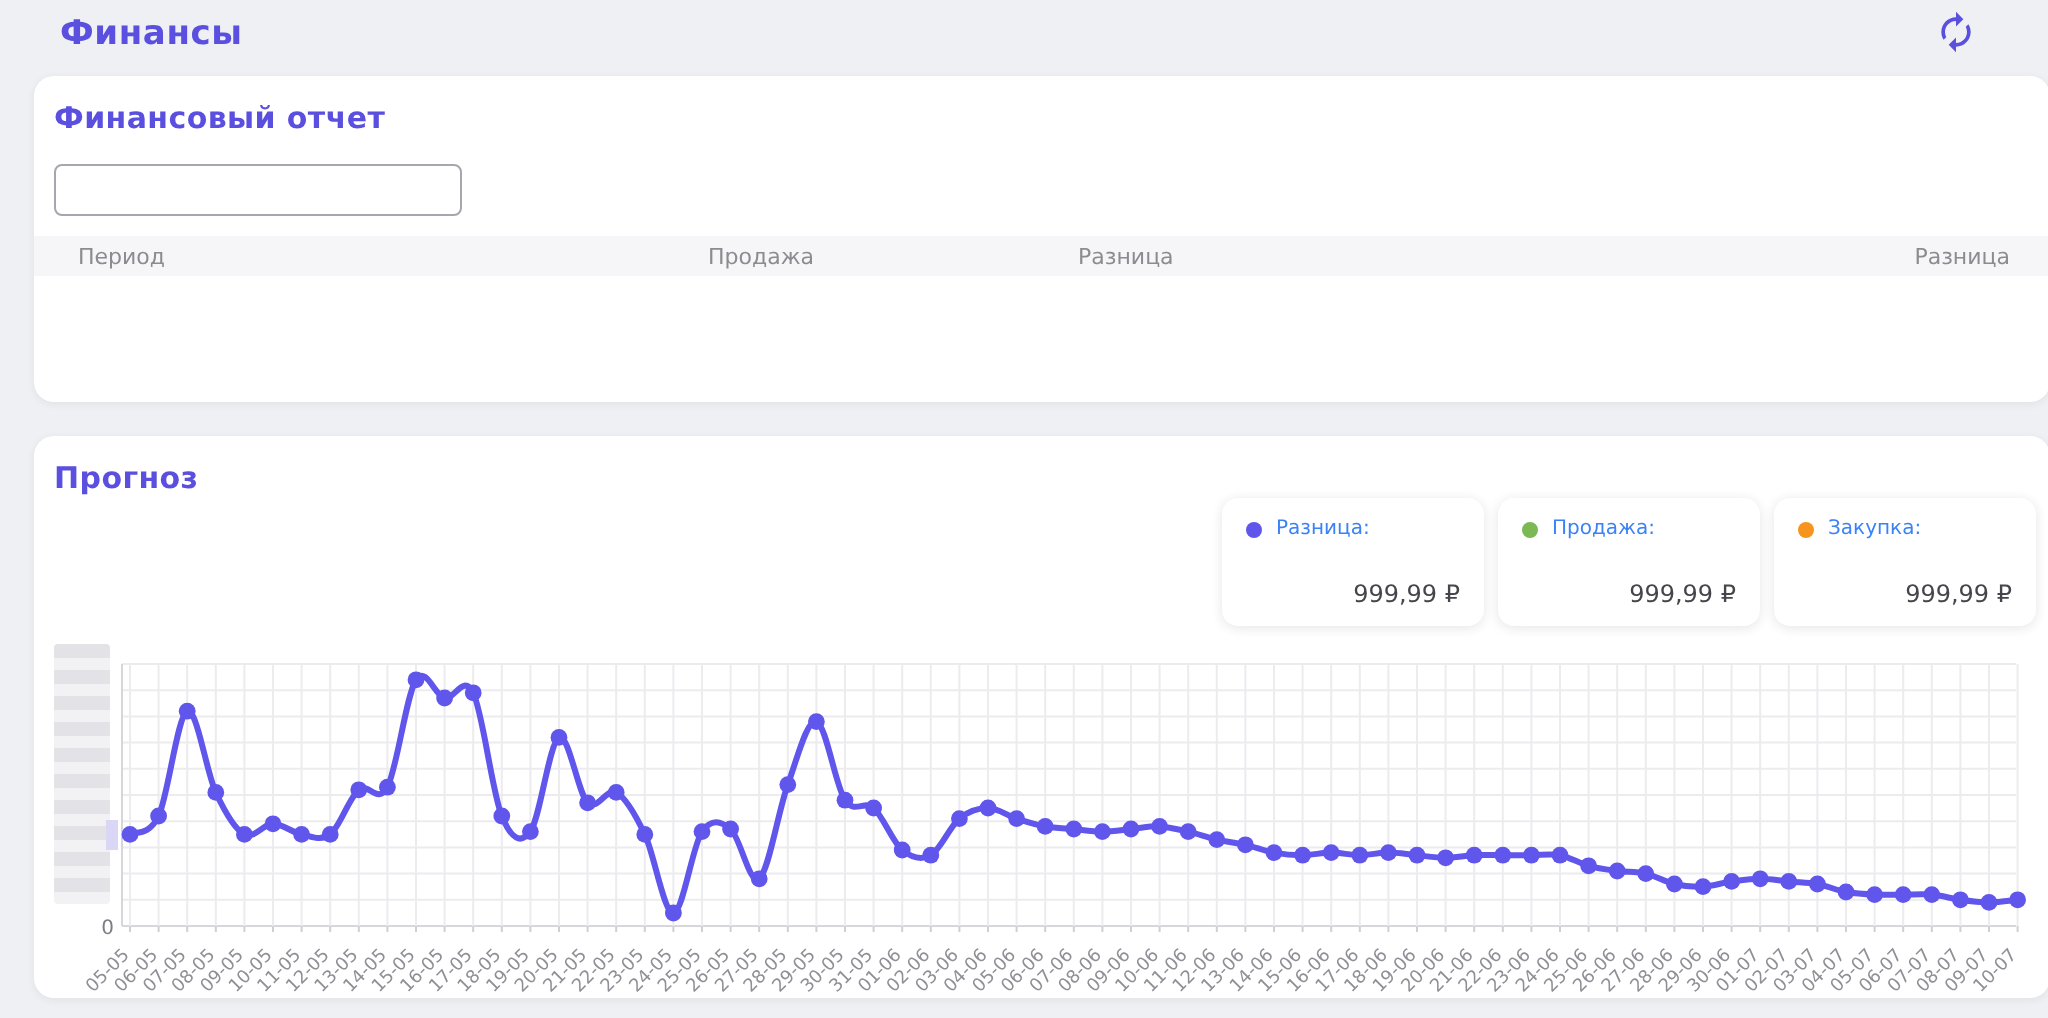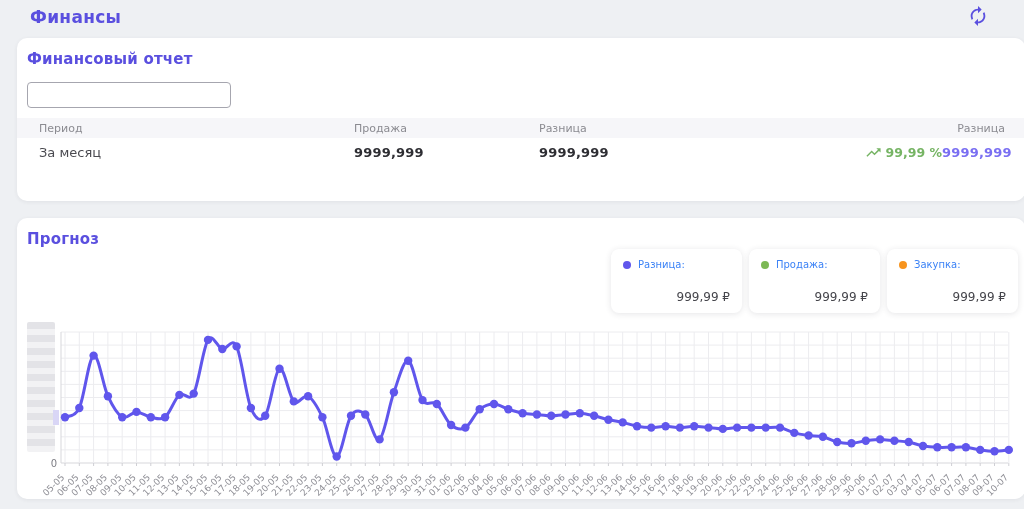--- a/index.html
+++ b/index.html
@@ -90,29 +90,20 @@
       <thead>
         <tr>
           <th class="c1pad">Период</th>
           <th>Продажа</th>
           <th>Разница</th>
           <th class="right"></th>
           <th class="right pr">Разница</th>
         </tr>
       </thead>
       <tbody>
-        <tr>
-          <td class="c1pad">За месяц</td>
-          <td class="num">9999,999</td>
-          <td class="num">9999,999</td>
-          <td class="right trend"><span><svg width="17" height="13" viewBox="0 0 24 18">
-                  <path fill="#76b464" d="M16 3l2.29 2.29-4.88 4.88-4-4L2 13.59 3.41 15l6-6 4 4 6.3-6.29L22 9V3z"></path>
-                </svg></span><span>99,99 %</span></td>
-          <td class="right pr diff">9999,999</td>
-        </tr>
       </tbody>
     </table>
   </section>
 
   <section class="card forecast-card">
     <h2 class="card-title">Прогноз</h2>
 
     <div class="legend">
       <div class="legend-card">
         <div class="legend-head">

